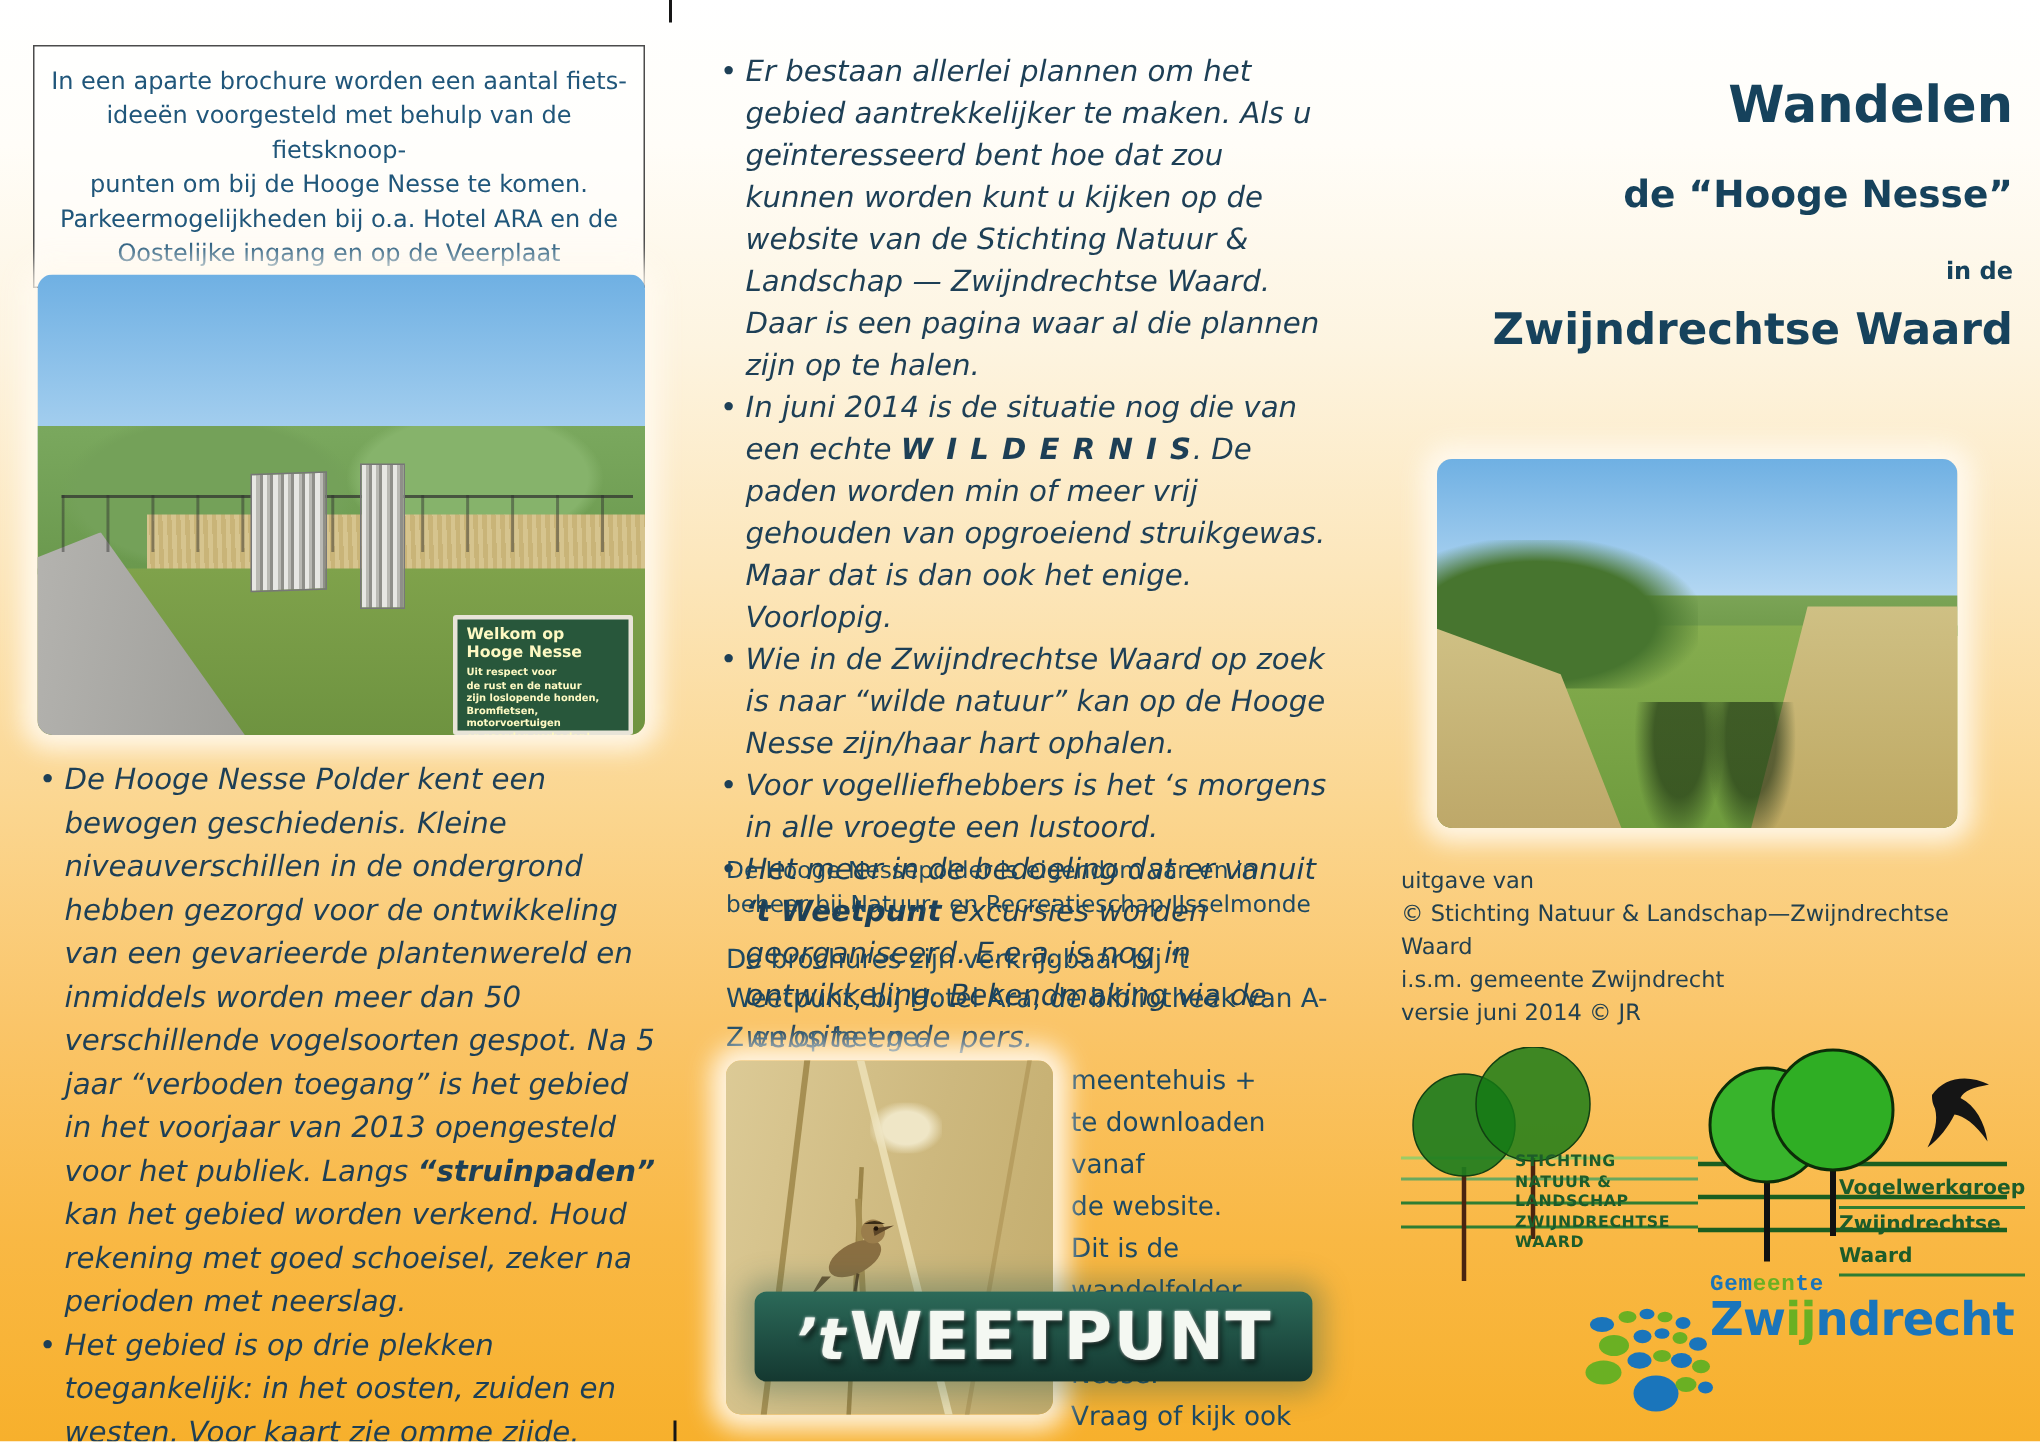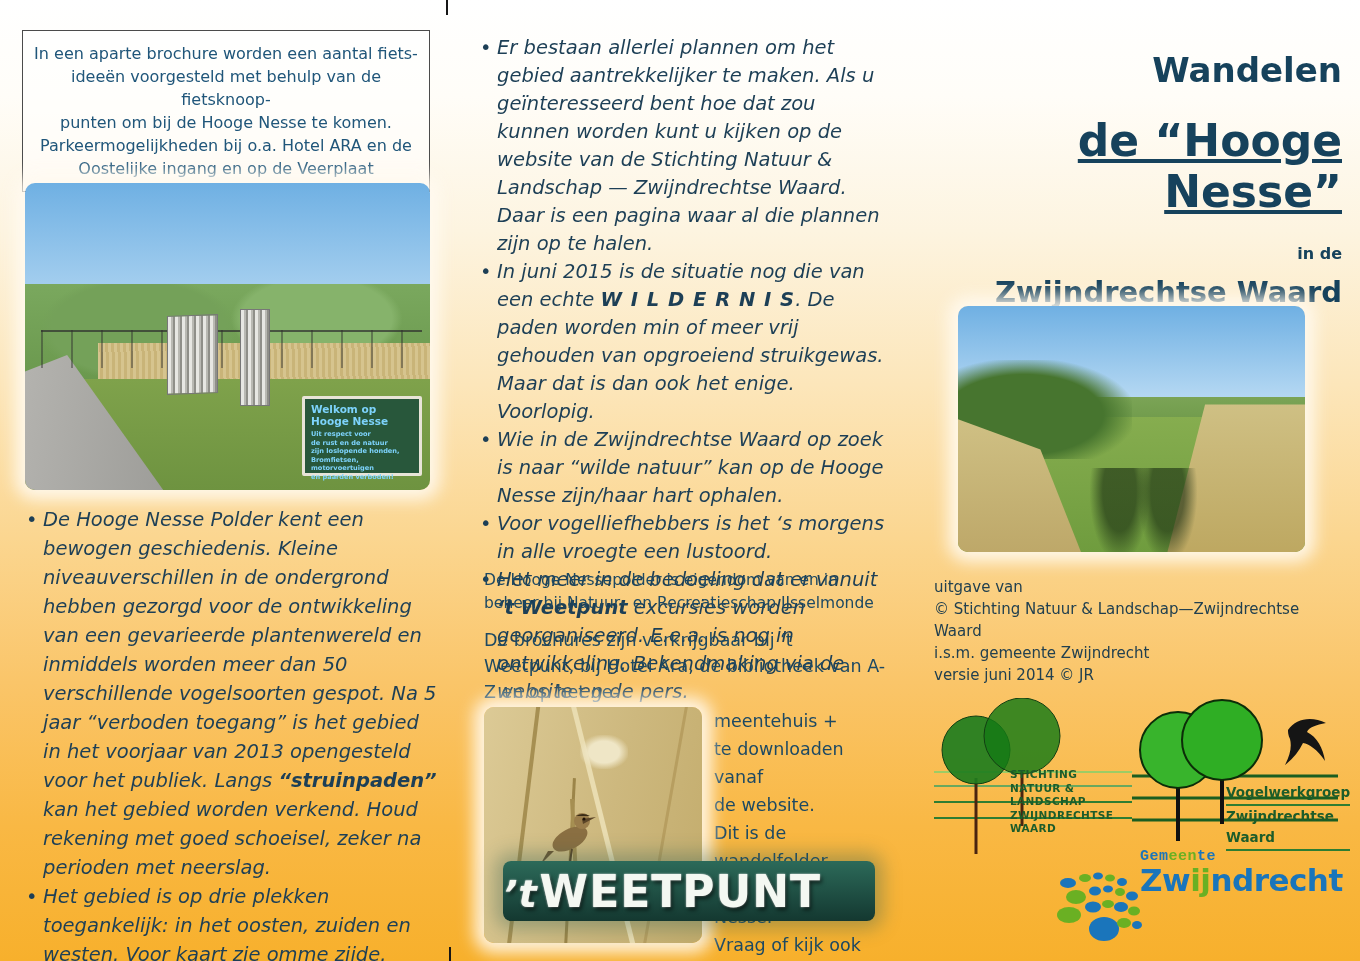--- a/index.html
+++ b/index.html
@@ -34,22 +34,22 @@
   .pe-grass{left:0;top:64%;width:100%;height:36%;background:linear-gradient(180deg,#7fa24b,#6e9340);}
   .pe-road{left:-2%;top:56%;width:62%;height:46%;
     background:linear-gradient(100deg,#b5b4b0,#8f8f8b);
     clip-path:polygon(0 14%,20% 0,60% 100%,0 100%);}
   .pe-fence{left:4%;top:48%;width:94%;height:36px;border-top:2px solid rgba(45,45,45,.7);
     background:repeating-linear-gradient(90deg,rgba(45,45,45,.45) 0 2px,rgba(0,0,0,0) 2px 30px);}
   .pe-gate1{left:35%;top:43%;width:12%;height:25%;border:1px solid #777;transform:skewY(-2deg);
     background:repeating-linear-gradient(90deg,#e7e7e3 0 3px,#b9b9b3 3px 5px,#8f8f89 5px 7px);}
   .pe-gate2{left:53%;top:41%;width:7%;height:31%;border:1px solid #777;
     background:repeating-linear-gradient(90deg,#e7e7e3 0 3px,#b9b9b3 3px 5px,#8f8f89 5px 7px);}
-  .welcome-sign{right:8px;bottom:14px;width:120px;height:80px;background:#28573b;
-    border:3px solid #e8e4d8;border-radius:2px;color:#7dd3fc;padding:4px 6px;box-sizing:border-box;margin-left:36px;}
+  .welcome-sign{right:8px;bottom:0;width:120px;height:80px;background:#28573b;
+    border:3px solid #e8e4d8;border-radius:2px;color:#fef9c3;padding:4px 6px;box-sizing:border-box;margin-left:36px;}
   .welcome-sign .t{font-size:10.5px;font-weight:bold;}
   .welcome-sign .b{font-size:6.6px;line-height:8.6px;margin-top:3px;white-space:pre-line;font-weight:bold;}
 
   .bullets{position:absolute;color:#1d3f56;font-style:italic;list-style:none;margin:0;padding:0;}
   .bullets li{position:relative;padding-left:17px;}
   .bullets li::before{content:"\2022";position:absolute;left:0;top:0;}
   .left-bullets{left:26px;top:505px;width:412px;font-size:19.5px;line-height:29px;}
   .mid-bullets{left:480px;top:34px;width:410px;font-size:19.5px;line-height:28px;}
   .wildernis{letter-spacing:1px;}
 
@@ -65,32 +65,32 @@
   .stalk{position:absolute;background:#b79e60;}
   .stalk.s1{left:36px;top:-10px;width:4px;height:120%;transform:rotate(7deg);background:#a68f52;}
   .stalk.s2{left:120px;top:-10px;width:5px;height:120%;transform:rotate(-14deg);background:#e9dcb0;}
   .stalk.s3{left:178px;top:-6px;width:3px;height:115%;transform:rotate(10deg);}
   .stalk.s4{left:84px;top:30%;width:3px;height:80%;transform:rotate(3deg);background:#9c8549;}
   .pb-plume{position:absolute;left:96px;top:28px;width:48px;height:34px;
     background:radial-gradient(ellipse at 50% 50%,#efe6c6 0 45%,rgba(0,0,0,0) 75%);}
   .bird-svg{position:absolute;left:48px;top:92px;}
   .broch-side{padding-left:12px;white-space:pre-line;font-size:17.5px;line-height:28px;}
   .weetpunt{position:absolute;left:503px;top:861px;width:372px;height:60px;border-radius:8px;
-    display:flex;align-items:center;justify-content:flex-start;
+    display:flex;align-items:center;justify-content:center;
     background:linear-gradient(180deg,#2c6a59,#1b473d 70%,#143830);
     box-shadow:0 0 18px 8px rgba(46,94,82,.35);}
   .weetpunt .wp{color:#f4f8f2;font-weight:bold;font-size:44px;letter-spacing:1px;
     text-shadow:2px 3px 4px rgba(0,0,0,.6),0 0 2px #ffffff;}
   .weetpunt .tick{font-style:italic;font-size:38px;margin-right:2px;}
 
   
   .right-title{position:absolute;left:918px;top:50px;width:424px;text-align:right;color:#16425c;}
   .rt1{font-size:34px;font-weight:bold;margin-bottom:25px;}
   .rt2{font-size:30px;margin-bottom:23px;}
-  .rt3{font-size:44px;font-weight:bold;margin-bottom:27px;text-decoration:underline;}
+  .rt3{font-size:25px;font-weight:bold;margin-bottom:27px;}
   .rt4{font-size:16px;font-weight:bold;margin-bottom:12px;}
   .rt5{font-size:29px;font-weight:bold;}
   .photo-path{position:absolute;left:958px;top:306px;width:347px;height:246px;}
   .pp-sky{left:0;top:0;width:100%;height:41%;background:linear-gradient(180deg,#6fb0e3,#bcdcf4);}
   .pp-far{left:0;top:37%;width:100%;height:11%;background:linear-gradient(180deg,#7ba456,#6f9a4a);}
   .pp-grass{left:0;top:45%;width:100%;height:55%;background:linear-gradient(180deg,#86ad4f,#6f9c3e);}
   .pp-bush{left:0;top:22%;width:50%;height:40%;
     background:radial-gradient(ellipse at 38% 55%,#47752f 0 52%,rgba(0,0,0,0) 74%);}
   .pp-reeds-r{right:0;top:40%;width:40%;height:62%;
     background:linear-gradient(180deg,#cfc084,#bda760);
@@ -154,21 +154,21 @@
     </div>
   </div>
 
   <ul class="bullets left-bullets">
     <li><span>De Hooge Nesse Polder kent een bewogen geschiedenis. Kleine niveauverschillen in de ondergrond hebben gezorgd voor de ontwikkeling van een gevarieerde plantenwereld en inmiddels worden meer dan 50 verschillende vogelsoorten gespot. Na 5 jaar “verboden toegang” is het gebied in het voorjaar van 2013 opengesteld voor het publiek. Langs </span><b>“struinpaden”</b><span> kan het gebied worden verkend. Houd rekening met goed schoeisel, zeker na perioden met neerslag.</span></li>
     <li><span>Het gebied is op drie plekken toegankelijk: in het oosten, zuiden en westen. Voor kaart zie omme zijde.</span></li>
   </ul>
 
   <ul class="bullets mid-bullets">
     <li><span>Er bestaan allerlei plannen om het gebied aantrekkelijker te maken. Als u geïnteresseerd bent hoe dat zou kunnen worden kunt u kijken op de website van de Stichting Natuur &amp; Landschap — Zwijndrechtse Waard. Daar is een pagina waar al die plannen zijn op te halen.</span></li>
-    <li><span>In juni 2015 is de situatie nog die van een echte </span><b class="wildernis">W I L D E R N I S</b><span>. De paden worden min of meer vrij gehouden van opgroeiend struikgewas. Maar dat is dan ook het enige. Voorlopig.</span></li>
+    <li><span>In juni 2014 is de situatie nog die van een echte </span><b class="wildernis">W I L D E R N I S</b><span>. De paden worden min of meer vrij gehouden van opgroeiend struikgewas. Maar dat is dan ook het enige. Voorlopig.</span></li>
     <li><span>Wie in de Zwijndrechtse Waard op zoek is naar “wilde natuur” kan op de Hooge Nesse zijn/haar hart ophalen.</span></li>
     <li><span>Voor vogelliefhebbers is het ‘s morgens in alle vroegte een lustoord.</span></li>
     <li><span>Het meer in de bedoeling dat er vanuit </span><b>‘t Weetpunt</b><span> excursies worden georganiseerd. E.e.a. is nog in ontwikkeling. Bekendmaking via de website en de pers.</span></li>
   </ul>
 
   <div class="ownership">De Hooge Nessepolder is eigendom van en in beheer bij Natuur– en Recreatieschap IJsselmonde</div>
 
   <div class="brochures">
     <div>De brochures zijn verkrijgbaar bij ‘t Weetpunt, bij Hotel Ara, de bibliotheek van A-Z en op het ge-</div>
     <div class="broch-row">

